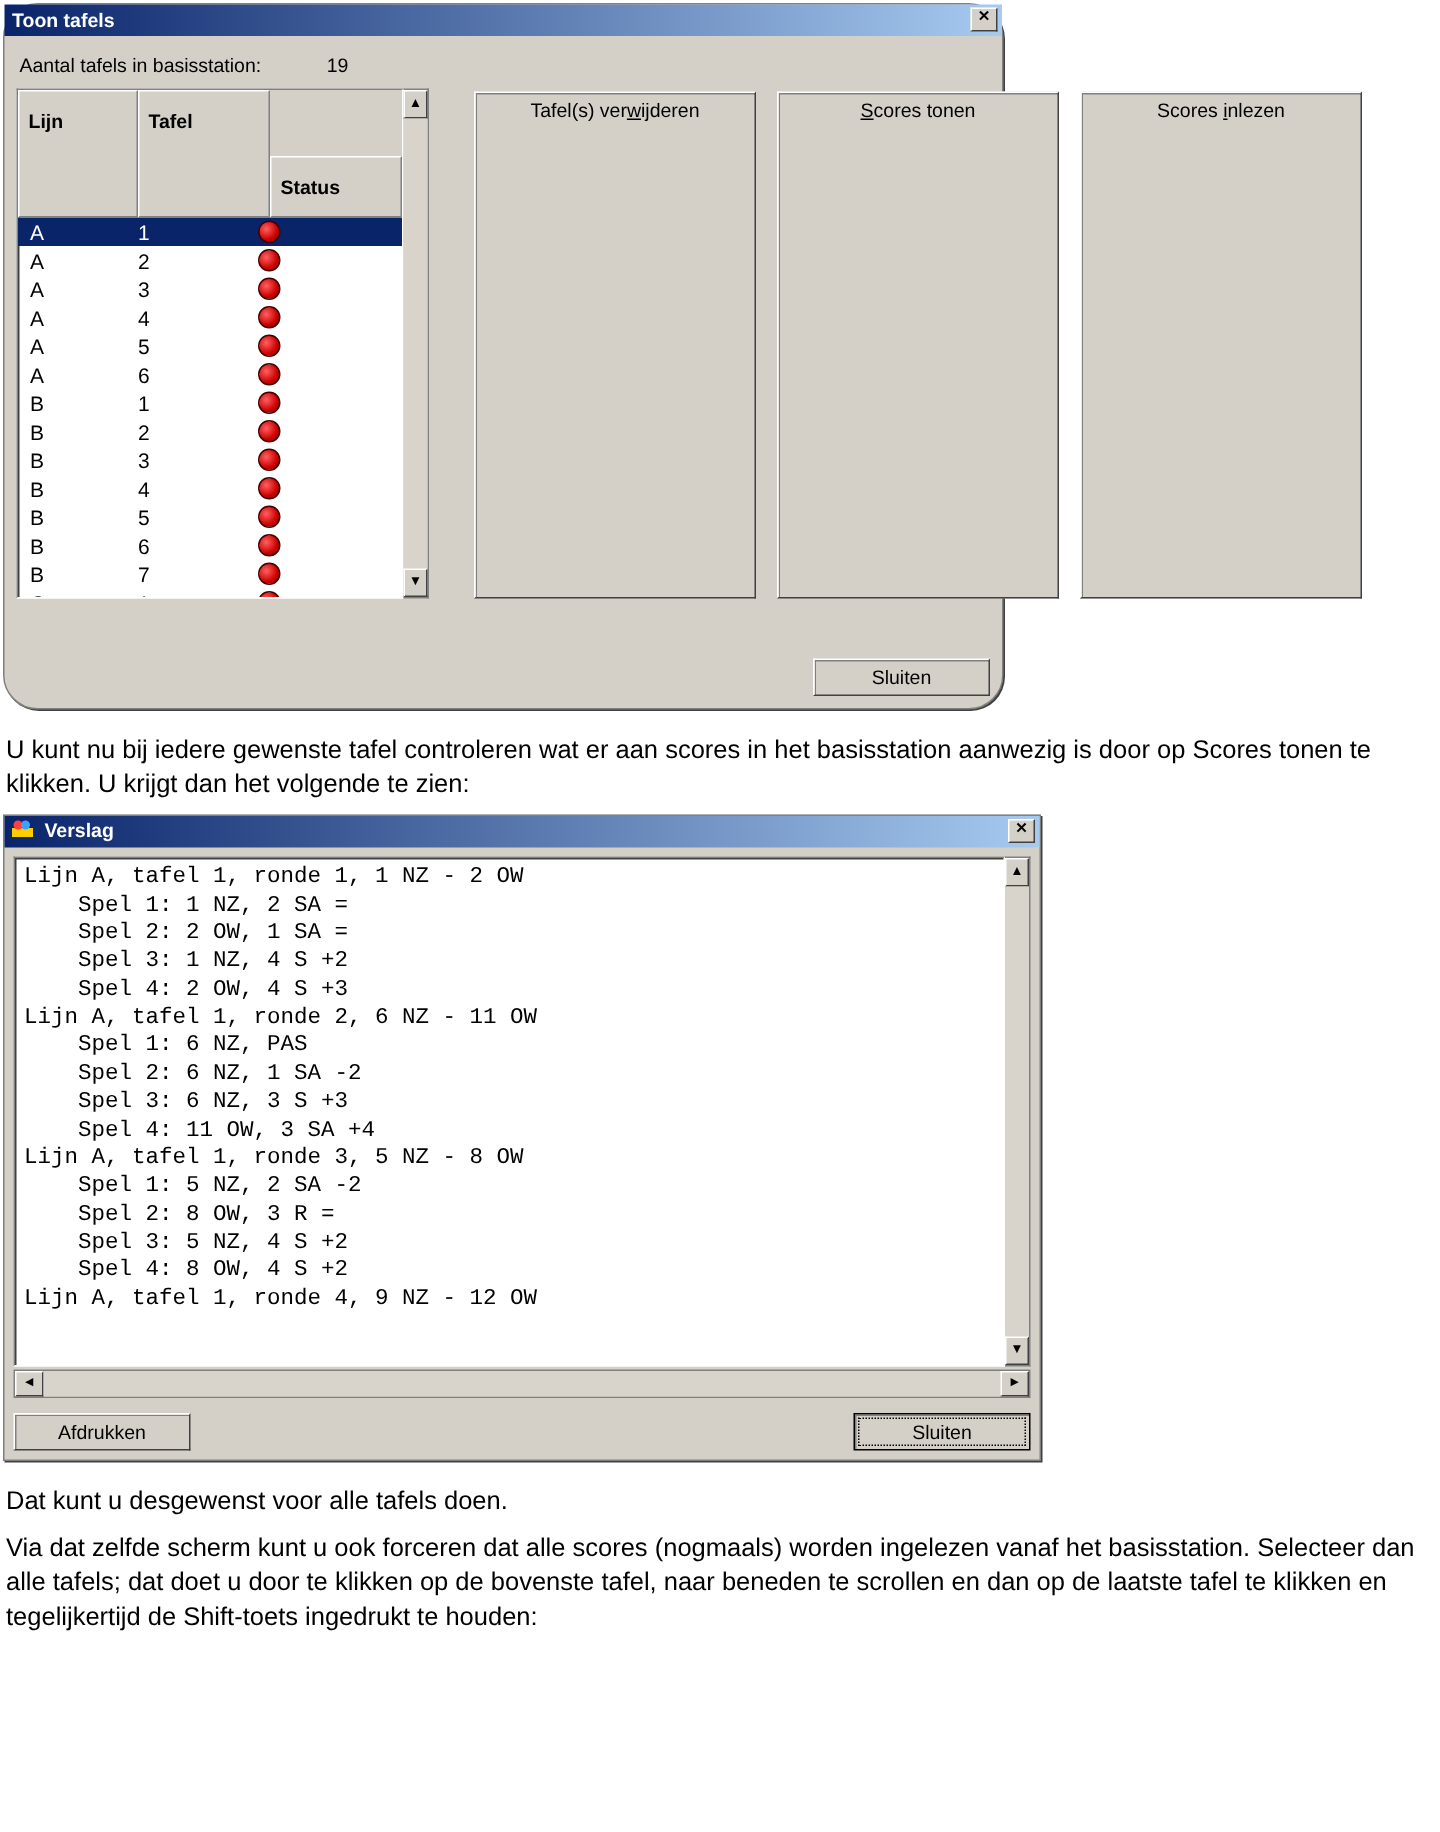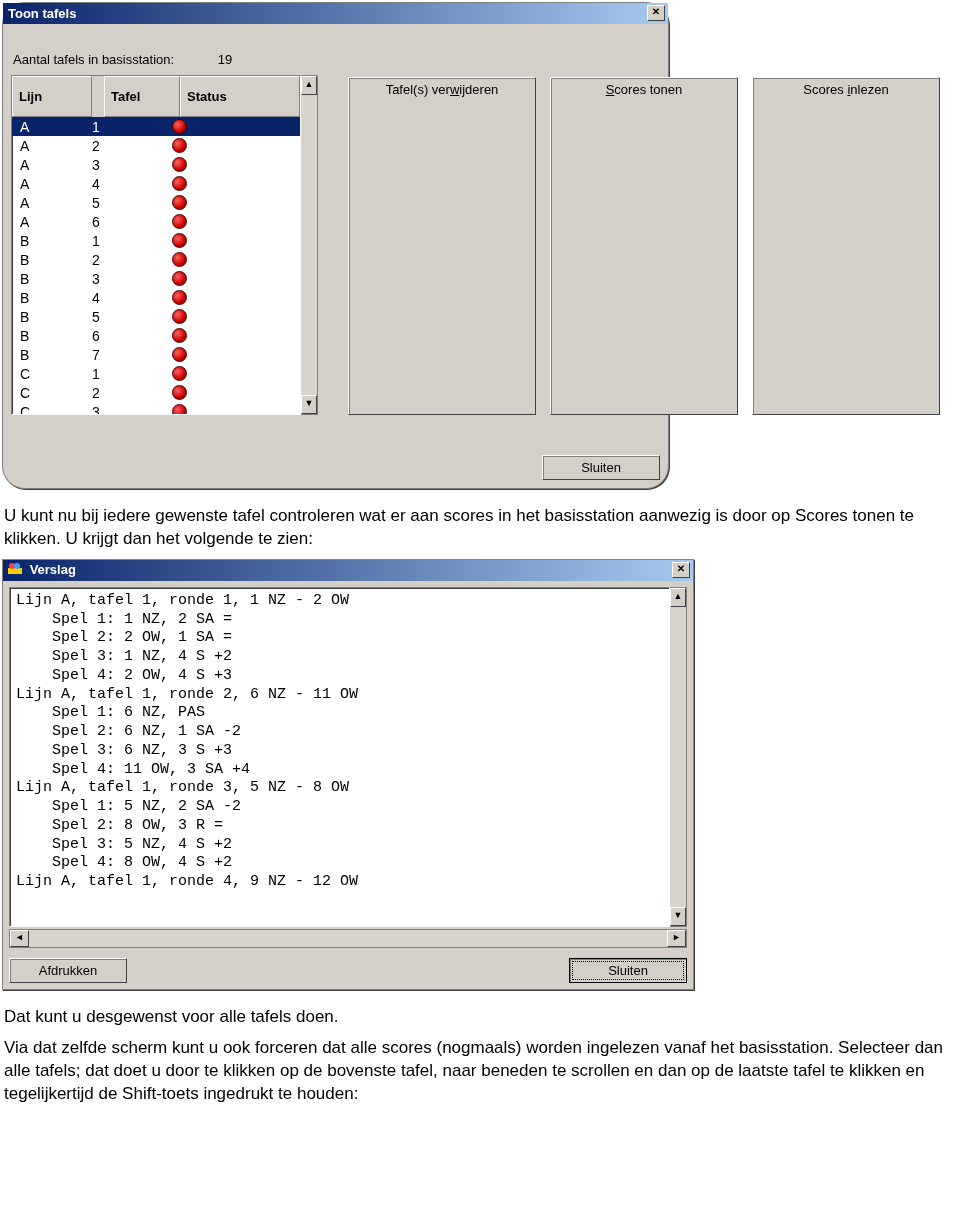--- a/index.html
+++ b/index.html
@@ -46,21 +46,21 @@
     line-height: 12px;
     cursor: pointer;
   }
   .win-body {
     padding: 8px;
   }
   
   .toon-window { width: 665px; border-radius: 23px; }
   .stat-line {
     font-size: 13px;
-    margin: 20px 2px 8px 2px;
+    margin: 4px 2px 8px 2px;
   }
   .stat-line .num { display: inline-block; margin-left: 40px; }
   .main-area {
     display: flex;
     gap: 30px;
   }
   .list-panel {
     display: flex;
     width: 430px;
     border: 0;
@@ -85,22 +85,22 @@
   }
   .hcell {
     border: 1px solid #fff;
     border-right-color: #808080;
     border-bottom-color: #808080;
     padding: 12px 6px;
     box-sizing: border-box;
     font-weight: bold;
   }
   .hc1 { width: 80px; }
-  .hc2 { width: 76px; margin-left: 12px; }
-  .hc3 { width: 120px; }
+  .hc2 { width: 88px; }
+  .hc3 { width: 88px; margin-top: 44px; }
   .rows {
     font-size: 14px;
   }
   .row {
     display: flex;
     align-items: center;
     height: 19px;
     padding-left: 8px;
   }
   .row.sel {

